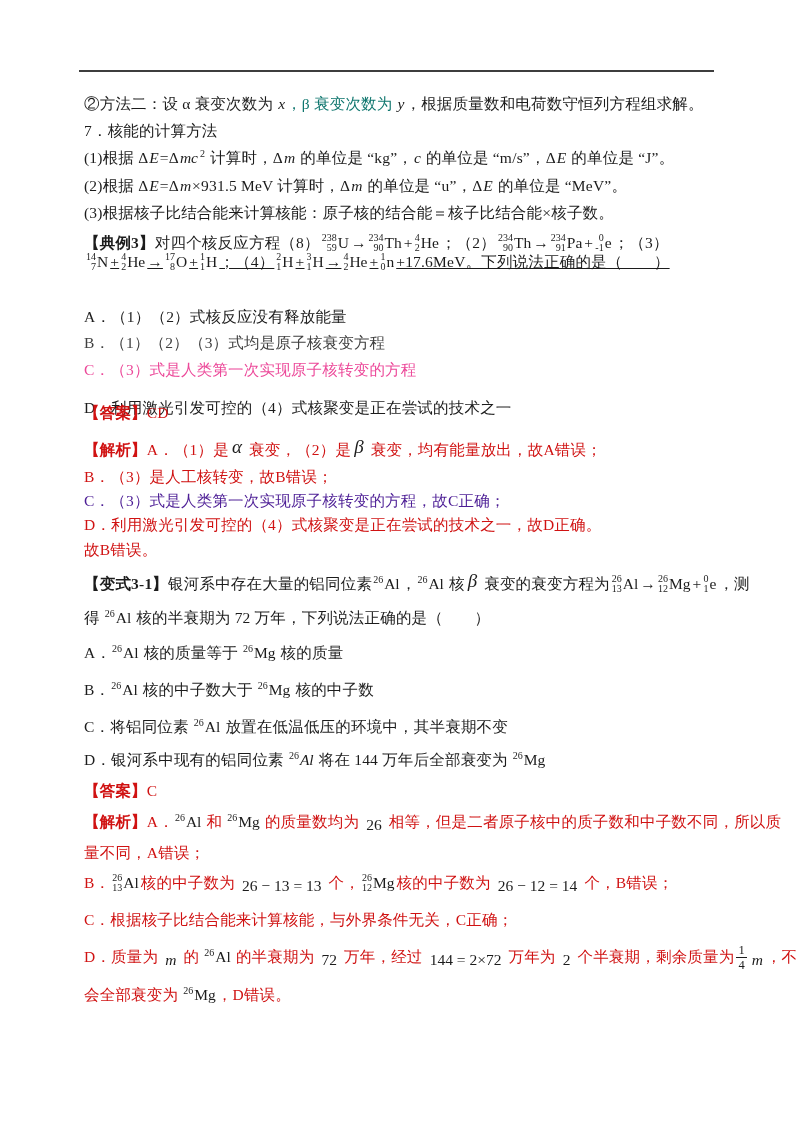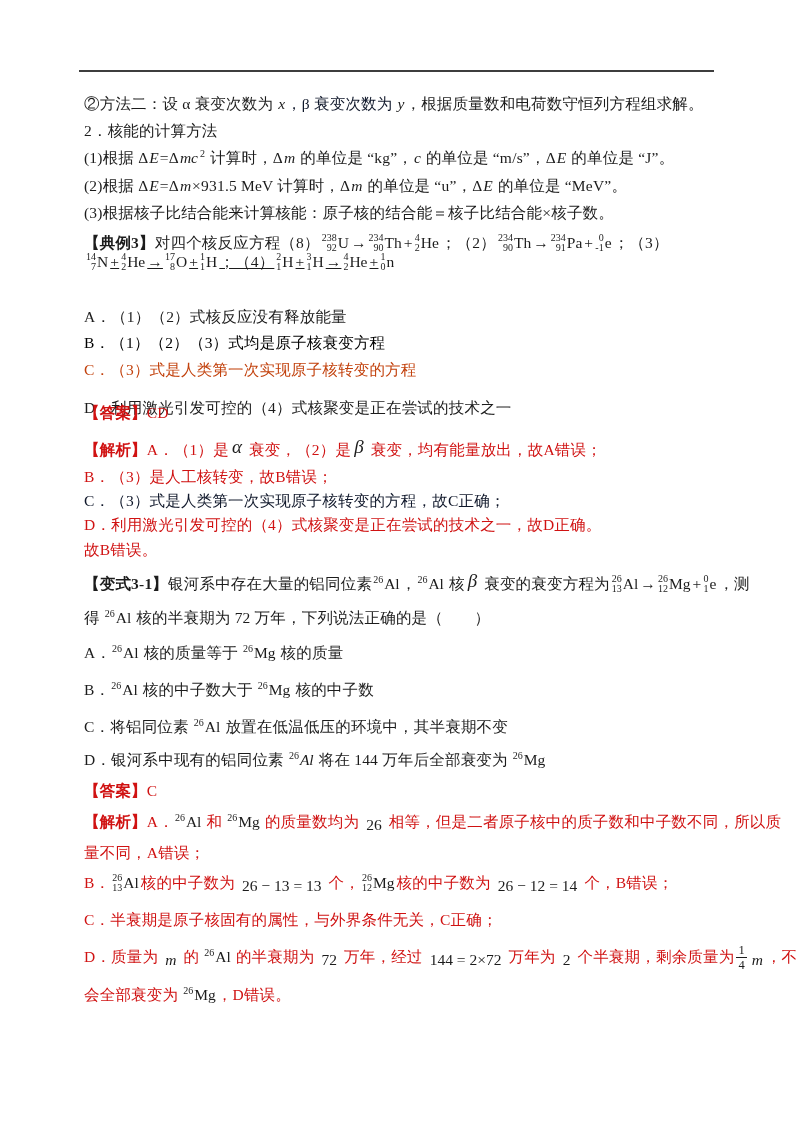--- a/index.html
+++ b/index.html
@@ -29,29 +29,29 @@
         font-size:12.5px;line-height:1.15;margin:0 2px;position:relative;top:-1px;}
   .frac .num{border-bottom:1px solid currentColor;padding:0 2px;}
   .frac .den{padding:0 2px;}
 </style>
 </head>
 <body>
 
 <div id="page" style="background: rgb(255, 255, 255);">
   <div id="rule" style="background: rgb(61, 61, 61);"></div>
   <div id="doc">
-      <div class="line h27" style="top: 90px;"><span class="seg-t" style="color: rgb(28, 28, 28);">②方法二：设 α 衰变次数为 </span><span class="seg-i" style="color: rgb(28, 28, 28);">x</span><span class="seg-t" style="color: #0f172a;">，β 衰变次数为 </span><span class="seg-i" style="color: rgb(28, 28, 28);">y</span><span class="seg-t" style="color: rgb(28, 28, 28);">，根据质量数和电荷数守恒列方程组求解。</span></div>
-      <div class="line h27" style="top: 117px;"><span class="seg-t" style="color: rgb(28, 28, 28);">2．核能的计算方法</span></div>
+      <div class="line h27" style="top: 90px;"><span class="seg-t" style="color: rgb(28, 28, 28);">②方法二：设 α 衰变次数为 </span><span class="seg-i" style="color: rgb(28, 28, 28);">x</span><span class="seg-t" style="color: #0f766e;">，β 衰变次数为 </span><span class="seg-i" style="color: rgb(28, 28, 28);">y</span><span class="seg-t" style="color: rgb(28, 28, 28);">，根据质量数和电荷数守恒列方程组求解。</span></div>
+      <div class="line h27" style="top: 117px;"><span class="seg-t" style="color: rgb(28, 28, 28);">7．核能的计算方法</span></div>
       <div class="line h27" style="top: 144px;"><span class="seg-t" style="color: rgb(28, 28, 28);">(1)根据 Δ</span><span class="seg-i" style="color: rgb(28, 28, 28);">E</span><span class="seg-t" style="color: rgb(28, 28, 28);">=Δ</span><span class="seg-i" style="color: rgb(28, 28, 28);">mc</span><span class="seg-sup" style="color: rgb(28, 28, 28);">2</span><span class="seg-t" style="color: rgb(28, 28, 28);"> 计算时，Δ</span><span class="seg-i" style="color: rgb(28, 28, 28);">m</span><span class="seg-t" style="color: rgb(28, 28, 28);"> 的单位是 “kg”，</span><span class="seg-i" style="color: rgb(28, 28, 28);">c</span><span class="seg-t" style="color: rgb(28, 28, 28);"> 的单位是 “m/s”，Δ</span><span class="seg-i" style="color: rgb(28, 28, 28);">E</span><span class="seg-t" style="color: rgb(28, 28, 28);"> 的单位是 “J”。</span></div>
       <div class="line h27" style="top: 172px;"><span class="seg-t" style="color: rgb(28, 28, 28);">(2)根据 Δ</span><span class="seg-i" style="color: rgb(28, 28, 28);">E</span><span class="seg-t" style="color: rgb(28, 28, 28);">=Δ</span><span class="seg-i" style="color: rgb(28, 28, 28);">m</span><span class="seg-t" style="color: rgb(28, 28, 28);">×931.5 MeV 计算时，Δ</span><span class="seg-i" style="color: rgb(28, 28, 28);">m</span><span class="seg-t" style="color: rgb(28, 28, 28);"> 的单位是 “u”，Δ</span><span class="seg-i" style="color: rgb(28, 28, 28);">E</span><span class="seg-t" style="color: rgb(28, 28, 28);"> 的单位是 “MeV”。</span></div>
       <div class="line h27" style="top: 199px;"><span class="seg-t" style="color: rgb(28, 28, 28);">(3)根据核子比结合能来计算核能：原子核的结合能＝核子比结合能×核子数。</span></div>
       <div class="line h34" style="top: 226px;"><span class="seg-b" style="color: rgb(28, 28, 28);">【典例3】</span><span class="seg-t" style="color: rgb(28, 28, 28);">对四个核反应方程（8）</span><span class="nuc" style="color: rgb(28, 28, 28);">
           <span class="pre">
             <span class="a">238</span>
-            <span class="z">92</span>
+            <span class="z">59</span>
           </span>
           <span class="sym">U</span>
         </span><span class="seg-t" style="color: rgb(28, 28, 28);">→</span><span class="nuc" style="color: rgb(28, 28, 28);">
           <span class="pre">
             <span class="a">234</span>
             <span class="z">90</span>
           </span>
           <span class="sym">Th</span>
         </span><span class="seg-t" style="color: rgb(28, 28, 28);">+</span><span class="nuc" style="color: rgb(28, 28, 28);">
           <span class="pre">
@@ -119,29 +119,29 @@
             <span class="a">4</span>
             <span class="z">2</span>
           </span>
           <span class="sym">He</span>
         </span><span class="seg-t" style="color: rgb(28, 28, 28);">+</span><span class="nuc" style="color: rgb(28, 28, 28);">
           <span class="pre">
             <span class="a">1</span>
             <span class="z">0</span>
           </span>
           <span class="sym">n</span>
-        </span></div>
+        </span><span class="seg-t" style="color: rgb(28, 28, 28);">+17.6MeV。下列说法正确的是（　　）</span></div>
       <div class="line h27" style="top: 303px;"><span class="seg-t" style="color: rgb(28, 28, 28);">A．（1）（2）式核反应没有释放能量</span></div>
-      <div class="line h27" style="top: 329px;"><span class="seg-t" style="color: #000000;">B．（1）（2）（3）式均是原子核衰变方程</span></div>
-      <div class="line h27" style="top: 356px;"><span class="seg-t" style="color: #c2410c;">C．（3）式是人类第一次实现原子核转变的方程</span></div>
+      <div class="line h27" style="top: 329px;"><span class="seg-t" style="color: #404040;">B．（1）（2）（3）式均是原子核衰变方程</span></div>
+      <div class="line h27" style="top: 356px;"><span class="seg-t" style="color: #ec4899;">C．（3）式是人类第一次实现原子核转变的方程</span></div>
       <div class="line h27" style="top: 394px;"><span class="seg-t" style="color: rgb(28, 28, 28);">D．利用激光引发可控的（4）式核聚变是正在尝试的技术之一</span></div>
       <div class="line h27" style="top: 379px; margin-top: 20px;"><span class="seg-b" style="color: rgb(208, 18, 18);">【答案】</span><span class="seg-t" style="color: rgb(208, 18, 18);">CD</span></div>
       <div class="line h30" style="top: 434px;"><span class="seg-b" style="color: rgb(208, 18, 18);">【解析】</span><span class="seg-t" style="color: rgb(208, 18, 18);">A．（1）是</span><span class="seg-bi" style="color: rgb(28, 28, 28);">α</span><span class="seg-t" style="color: rgb(208, 18, 18);"> 衰变，（2）是</span><span class="seg-bi" style="color: rgb(28, 28, 28);">β</span><span class="seg-t" style="color: rgb(208, 18, 18);"> 衰变，均有能量放出，故A错误；</span></div>
       <div class="line h27" style="top: 463px;"><span class="seg-t" style="color: rgb(208, 18, 18);">B．（3）是人工核转变，故B错误；</span></div>
-      <div class="line h27" style="top: 487px;"><span class="seg-t" style="color: #0f172a;">C．（3）式是人类第一次实现原子核转变的方程，故C正确；</span></div>
+      <div class="line h27" style="top: 487px;"><span class="seg-t" style="color: #4c1d95;">C．（3）式是人类第一次实现原子核转变的方程，故C正确；</span></div>
       <div class="line h27" style="top: 511px;"><span class="seg-t" style="color: rgb(208, 18, 18);">D．利用激光引发可控的（4）式核聚变是正在尝试的技术之一，故D正确。</span></div>
       <div class="line h27" style="top: 536px;"><span class="seg-t" style="color: rgb(208, 18, 18);">故B错误。</span></div>
       <div class="line h34" style="top: 566px;"><span class="seg-b" style="color: rgb(28, 28, 28);">【变式3-1】</span><span class="seg-t" style="color: rgb(28, 28, 28);">银河系中存在大量的铝同位素</span><span class="iso" style="color: rgb(28, 28, 28);"><span class="seg-sup">26</span><span class="sym">Al</span></span><span class="seg-t" style="color: rgb(28, 28, 28);">，</span><span class="iso" style="color: rgb(28, 28, 28);"><span class="seg-sup">26</span><span class="sym">Al</span></span><span class="seg-t" style="color: rgb(28, 28, 28);"> 核</span><span class="seg-bi" style="color: rgb(28, 28, 28);">β</span><span class="seg-t" style="color: rgb(28, 28, 28);"> 衰变的衰变方程为</span><span class="nuc" style="color: rgb(28, 28, 28);">
           <span class="pre">
             <span class="a">26</span>
             <span class="z">13</span>
           </span>
           <span class="sym">Al</span>
         </span><span class="seg-t" style="color: rgb(28, 28, 28);">→</span><span class="nuc" style="color: rgb(28, 28, 28);">
           <span class="pre">
@@ -170,20 +170,20 @@
             <span class="z">13</span>
           </span>
           <span class="sym">Al</span>
         </span><span class="seg-t" style="color: rgb(208, 18, 18);">核的中子数为 </span><span class="seg-mn" style="color: rgb(28, 28, 28);">26 − 13 = 13</span><span class="seg-t" style="color: rgb(208, 18, 18);"> 个，</span><span class="nuc" style="color: rgb(28, 28, 28);">
           <span class="pre">
             <span class="a">26</span>
             <span class="z">12</span>
           </span>
           <span class="sym">Mg</span>
         </span><span class="seg-t" style="color: rgb(208, 18, 18);">核的中子数为 </span><span class="seg-mn" style="color: rgb(28, 28, 28);">26 − 12 = 14</span><span class="seg-t" style="color: rgb(208, 18, 18);"> 个，B错误；</span></div>
-      <div class="line h27" style="top: 906px;"><span class="seg-t" style="color: rgb(208, 18, 18);">C．半衰期是原子核固有的属性，与外界条件无关，C正确；</span></div>
+      <div class="line h27" style="top: 906px;"><span class="seg-t" style="color: rgb(208, 18, 18);">C．根据核子比结合能来计算核能，与外界条件无关，C正确；</span></div>
       <div class="line h44" style="top: 935px;"><span class="seg-t" style="color: rgb(208, 18, 18);">D．质量为 </span><span class="seg-mi" style="color: rgb(28, 28, 28);">m</span><span class="seg-t" style="color: rgb(208, 18, 18);"> 的 </span><span class="iso" style="color: rgb(28, 28, 28);"><span class="seg-sup">26</span><span class="sym">Al</span></span><span class="seg-t" style="color: rgb(208, 18, 18);"> 的半衰期为 </span><span class="seg-mn" style="color: rgb(28, 28, 28);">72</span><span class="seg-t" style="color: rgb(208, 18, 18);"> 万年，经过 </span><span class="seg-mn" style="color: rgb(28, 28, 28);">144 = 2×72</span><span class="seg-t" style="color: rgb(208, 18, 18);"> 万年为 </span><span class="seg-mn" style="color: rgb(28, 28, 28);">2</span><span class="seg-t" style="color: rgb(208, 18, 18);"> 个半衰期，剩余质量为</span><span class="frac" style="color: rgb(28, 28, 28);">
           <span class="num">1</span>
           <span class="den">4</span>
         </span><span class="seg-mi" style="color: rgb(28, 28, 28);">m</span><span class="seg-t" style="color: rgb(208, 18, 18);">，不</span></div>
       <div class="line h30" style="top: 980px;"><span class="seg-t" style="color: rgb(208, 18, 18);">会全部衰变为 </span><span class="iso" style="color: rgb(28, 28, 28);"><span class="seg-sup">26</span><span class="sym">Mg</span></span><span class="seg-t" style="color: rgb(208, 18, 18);">，D错误。</span></div>
     </div>
 </div>
 
 </body></html>

